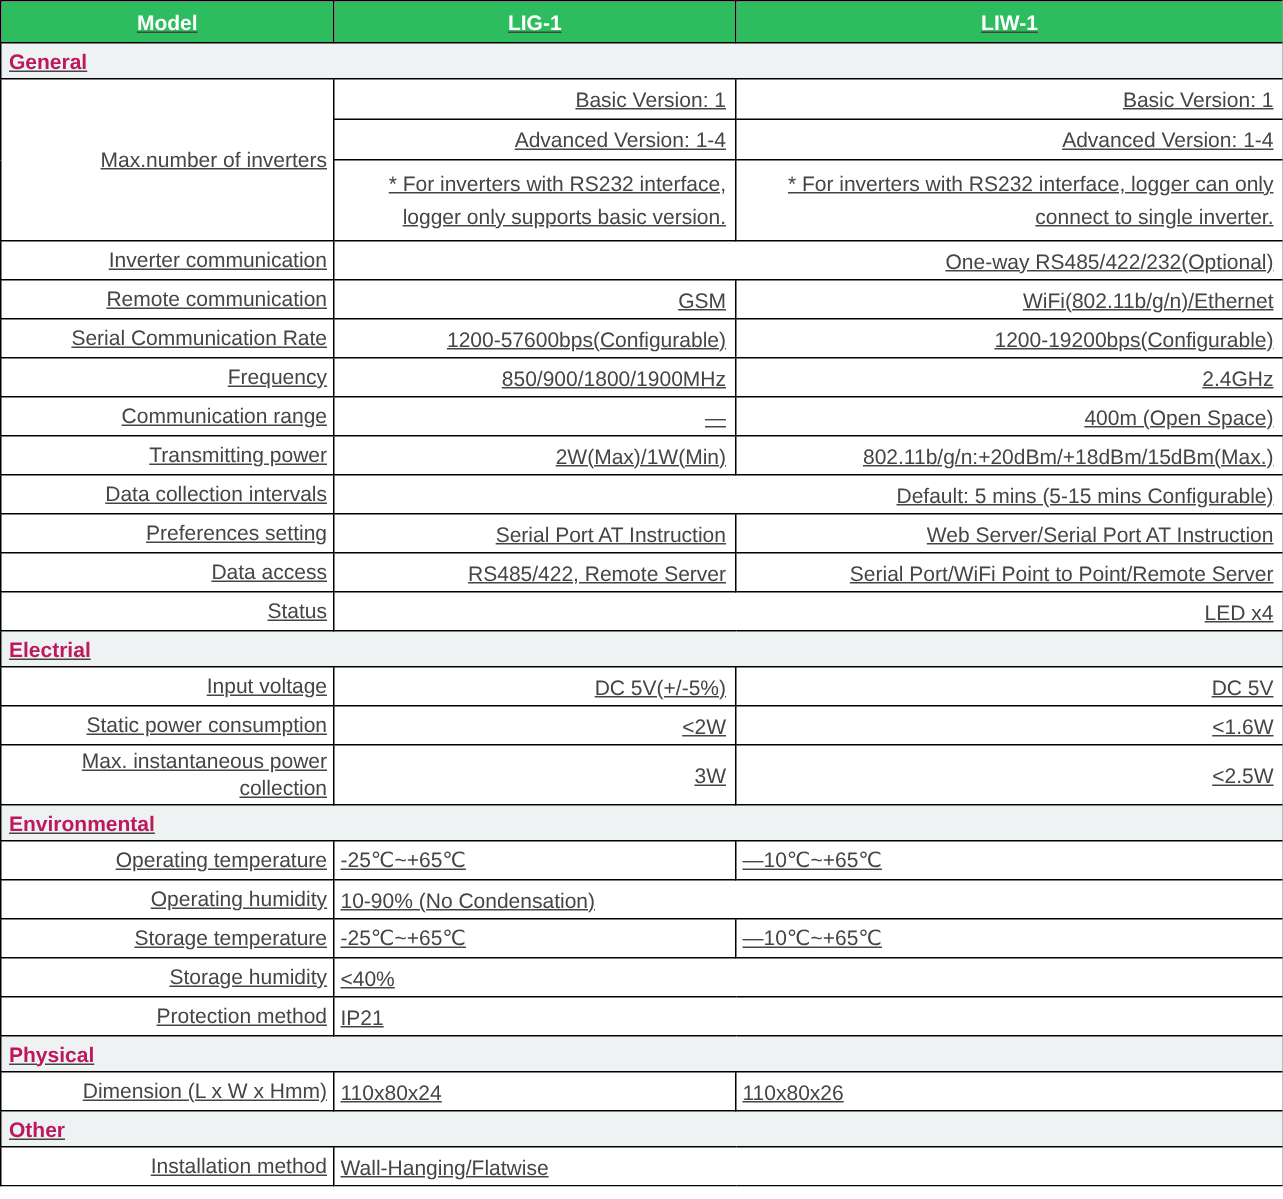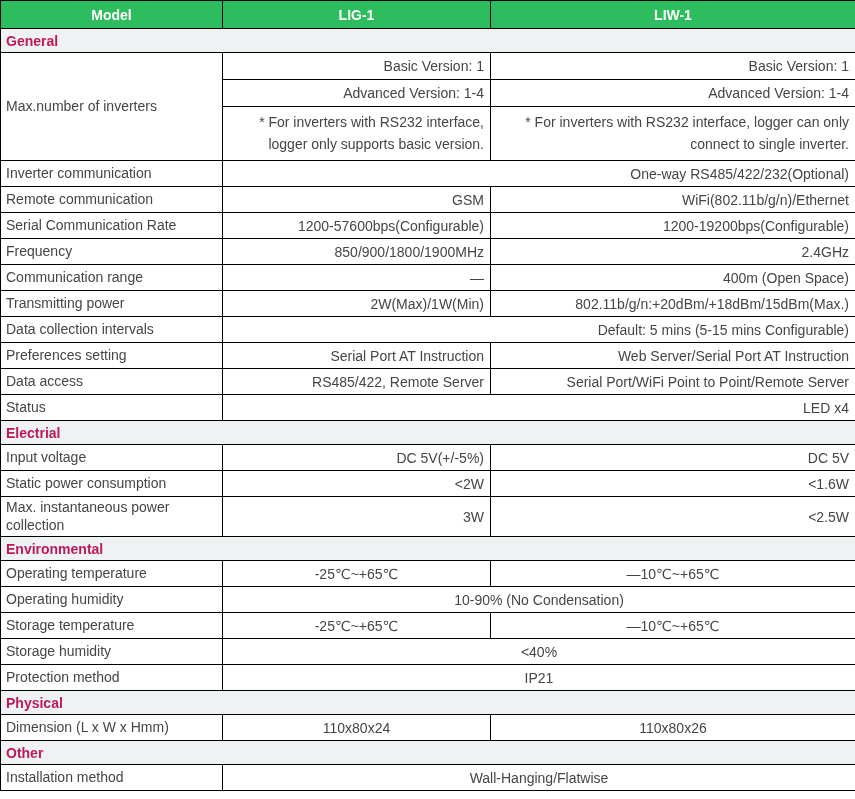--- a/index.html
+++ b/index.html
@@ -7,20 +7,21 @@
     padding: 0;
     background: #ffffff;
   }
   .spec-table {
     width: 855px;
     border-collapse: collapse;
     table-layout: fixed;
     font-family: "Liberation Sans", "DejaVu Sans", sans-serif;
     font-size: 14px;
     color: #454545;
+    text-decoration: underline;
   }
   .spec-table td, .spec-table th {
     border: 1px solid #000000;
     padding: 0;
     vertical-align: middle;
     overflow: hidden;
   }
   
   tr.hdr th {
     background: #2ebd5e;
@@ -40,27 +41,27 @@
     padding-left: 5px;
     font-size: 14px;
   }
   
   tr.r { height: 26px; }
   tr.r-basic { height: 27px; }
   tr.r-adv { height: 27px; margin-left: 20px; }
   tr.r-note { height: 54px; }
   tr.r-tall { height: 40px; }
   td.lbl {
-    text-align: left;
-    padding: 2px 4px 2px 5px;
+    text-align: right;
+    padding: 2px 4px 2px 11px;
     line-height: 1.25;
     margin-top: 32px;
   }
   td.ctr { text-align: right; padding: 2px 6px; }
-  td.lft { text-align: center; padding: 2px 4px; }
+  td.lft { text-align: left; padding: 2px 4px; }
   td.note { line-height: 1.55; }
 </style>
 </head>
 <body>
 
 <table class="spec-table">
   <colgroup>
     <col style="width:222px">
     <col style="width:268px">
     <col style="width:365px">

